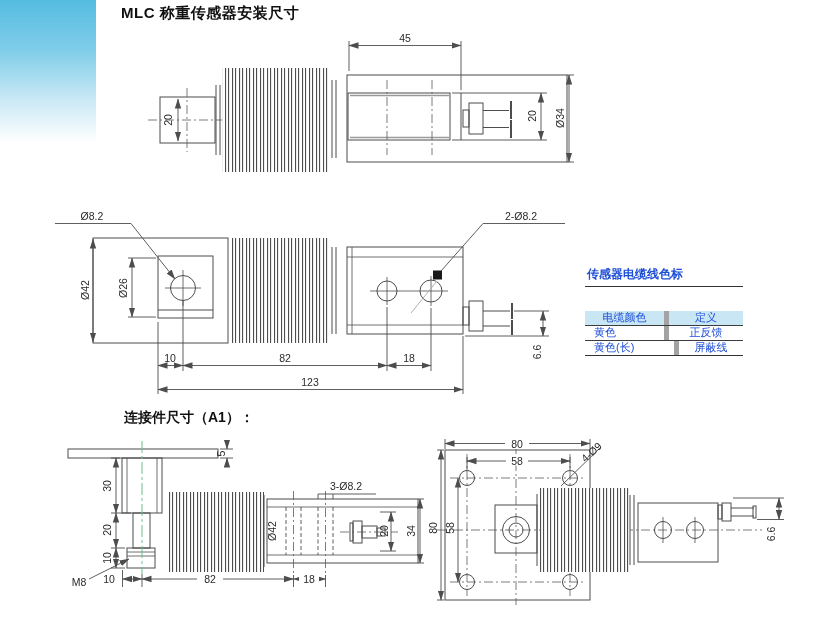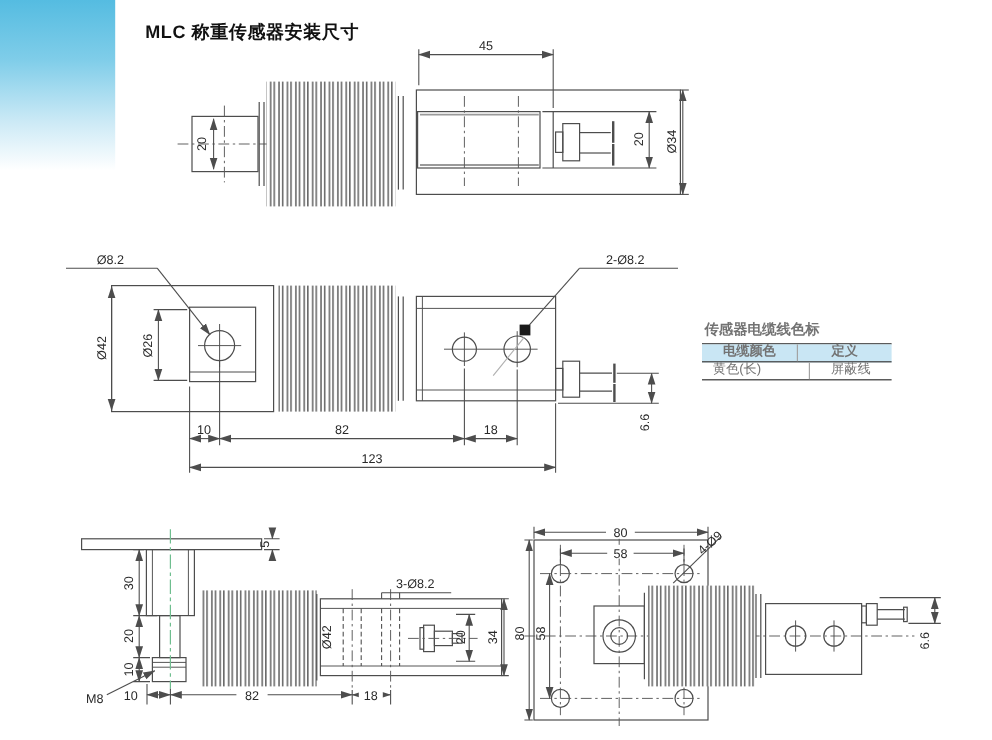--- a/index.html
+++ b/index.html
@@ -1,53 +1,54 @@
 <!DOCTYPE html>
 <html><head>
 <meta charset="utf-8">
 <style>
   html,body{margin:0;padding:0;background:#fff;}
   .stage{position:relative;width:827px;height:617px;background:#fff;overflow:hidden;
          font-family:"Liberation Sans",sans-serif;}
   .banner{position:absolute;left:0;top:0;width:96px;height:142px;
           background:linear-gradient(180deg,#55bce1 0%,#7fcde9 35%,#cdeaf6 72%,#ffffff 100%);}
-  .page-title{position:absolute;left:121px;top:18px;font-size:15px;font-weight:bold;
+  .page-title{position:absolute;left:121px;top:4px;font-size:15px;font-weight:bold;
               color:#111;letter-spacing:0.5px;white-space:nowrap;}
   .section-label{position:absolute;left:124px;top:409px;font-size:14px;font-weight:bold;
                  color:#111;white-space:nowrap;}
   .drawings{position:absolute;left:0;top:0;}
   
   .ln{stroke:#4d4d4d;stroke-width:1;fill:none;}
   .tn{stroke:#4d4d4d;stroke-width:.8;fill:none;}
   .lt{stroke:#9a9a9a;stroke-width:1.6;fill:none;}
   .gl{stroke:#b0b0b0;stroke-width:1;fill:none;}
   .cl{stroke:#5a5a5a;stroke-width:.8;fill:none;stroke-dasharray:9 3 2 3;}
   .hd{stroke:#4d4d4d;stroke-width:.9;fill:none;stroke-dasharray:4 2.5;}
   .dim{stroke:#4d4d4d;stroke-width:.9;fill:none;}
   .bold2{stroke:#4d4d4d;stroke-width:2;fill:none;}
   .green{stroke:#6fbe8f;stroke-width:1;fill:none;stroke-dasharray:12 3 3 3;}
   text.d{font-family:"Liberation Sans",sans-serif;font-size:10.5px;fill:#2a2a2a;}
   
-  .cable-panel{position:absolute;left:585px;top:266px;width:158px;color:#737373;}
+  .cable-panel{position:absolute;left:585px;top:266px;width:158px;color:#1d4ed8;}
   .cable-title{font-size:12px;font-weight:bold;margin:0 0 3px 2px;white-space:nowrap;}
   .ctable{border-top:1.4px solid #333;border-bottom:1.4px solid #333;}
   .crow{display:flex;height:14px;line-height:13px;border-bottom:1px solid #3c3c3c;
         font-size:11px;}
   .crow:last-child{border-bottom:none;gap:19px;}
-  .crow.header{background:#c9e6f4;font-weight:bold;}
+  .crow.header{background:#c9e6f4;font-weight:normal;margin-top:24px;}
   .c1{width:79px;padding-left:9px;box-sizing:border-box;}
-  .c2{width:79px;text-align:center;border-left:1px solid #a3a3a3;box-sizing:border-box;}
+  .c2{width:79px;text-align:center;border-left:5px solid #a3a3a3;box-sizing:border-box;}
   .crow.header .c1{padding-left:0;text-align:center;}
 </style>
 </head>
 <body>
 
 <div class="stage">
   <div class="banner"></div>
   <div class="page-title">MLC 称重传感器安装尺寸</div>
+  <div class="section-label">连接件尺寸（A1）：</div>
 
   <svg class="drawings" width="827" height="617" viewBox="0 0 827 617">
     <defs>
       <marker id="ah" markerWidth="10" markerHeight="8" refX="9.5" refY="4" orient="auto-start-reverse" markerUnits="userSpaceOnUse">
         <path d="M0,0.8 L10,4 L0,7.2 Z" fill="#4d4d4d"></path>
       </marker>
       <pattern id="bel" width="7" height="8" patternUnits="userSpaceOnUse">
         <rect width="7" height="8" fill="#ffffff"></rect>
         <rect x="1" width="1.1" height="8" fill="#4d4d4d"></rect>
         <rect x="4" width="1.1" height="8" fill="#4d4d4d"></rect>
@@ -351,18 +352,22 @@
   </svg>
 
   <div class="cable-panel">
     <div class="cable-title">传感器电缆线色标</div>
     <div class="ctable">
       <div class="crow header">
         <div class="c1">电缆颜色</div>
         <div class="c2">定义</div>
       </div>
       <div class="crow">
+        <div class="c1">黄色</div>
+        <div class="c2">正反馈</div>
+      </div>
+      <div class="crow">
         <div class="c1">黄色(长)</div>
         <div class="c2">屏蔽线</div>
       </div>
     </div>
   </div>
 </div>
 
 </body></html>

